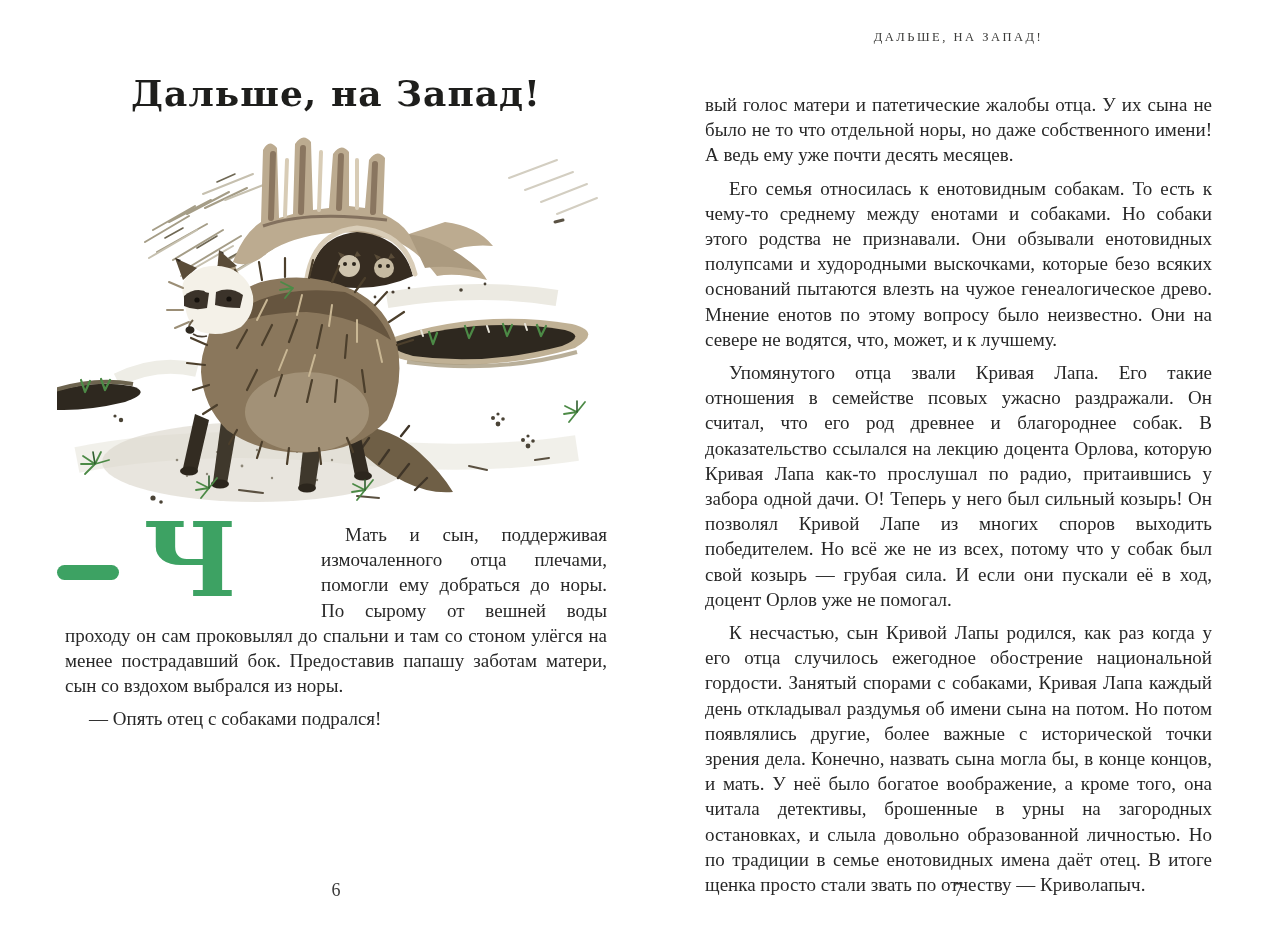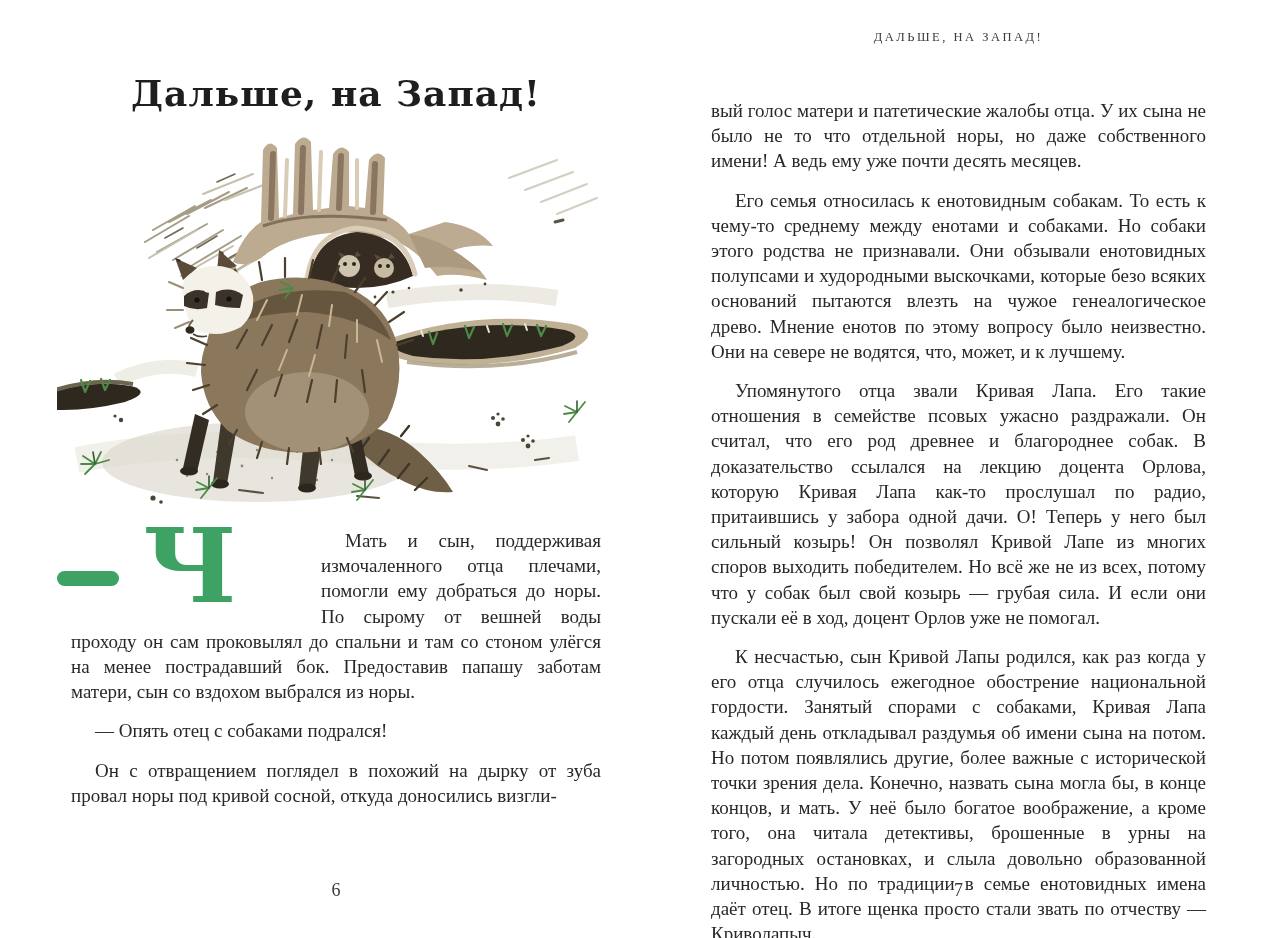--- a/index.html
+++ b/index.html
@@ -10,21 +10,21 @@
 
   .chapter-title{position:absolute;top:72px;left:0;width:100%;text-align:center;
     font-family:"DejaVu Serif",serif;font-weight:700;font-size:36px;letter-spacing:1px;
     color:#1e1e1c;margin:0;}
 
   .illu{position:absolute;top:130px;left:0;width:558px;height:382px;}
 
   .text-left{position:absolute;top:514px;left:0;width:558px;}
   .text-right{position:absolute;top:84px;left:0;width:523px;}
 
-  p.body{margin:14px;text-align:justify;font-size:19px;line-height:25.2px;color:#282828;}
+  p.body{margin:8px;text-align:justify;font-size:19px;line-height:25.2px;color:#282828;}
   p.indent{text-indent:24px;}
 
   .opening{position:relative;}
   .dropcap-box{float:left;width:264px;height:76px;position:relative;}
   .dc-dash{position:absolute;left:0;top:43px;width:62px;height:15px;background:#3da263;
     border-radius:8px;font-size:0;color:transparent;overflow:hidden;}
   .dc-letter{position:absolute;left:86px;top:-12px;font-family:"DejaVu Serif",serif;
     font-weight:700;font-size:103px;line-height:100px;color:#3da263;}
 
   .running-head{position:absolute;top:30px;left:0;width:100%;text-align:center;margin:0;
@@ -216,21 +216,20 @@
 
     <div class="text-left">
       <div class="opening">
         <span class="dropcap-box">
           <span class="dc-dash">—</span>
           <span class="dc-letter">Ч</span>
         </span>
         <p class="body indent">Мать и сын, поддерживая измочаленного отца плечами, помогли ему добраться до норы. По сырому от вешней воды проходу он сам проковылял до спальни и там со стоном улёгся на менее пострадавший бок. Предоставив папашу заботам матери, сын со вздохом выбрался из норы.</p>
         <p class="body indent">— Опять отец с собаками подрался!</p>
       </div>
-      <p class="body indent">Он с отвращением поглядел в похожий на дырку от зуба провал норы под кривой сосной, откуда доносились визгли-</p>
     </div>
 
     <div class="pagenum">6</div>
   </div>
 
   <div class="page-right">
 
     <div class="running-head">ДАЛЬШЕ, НА ЗАПАД!</div>
 
     <div class="text-right">

